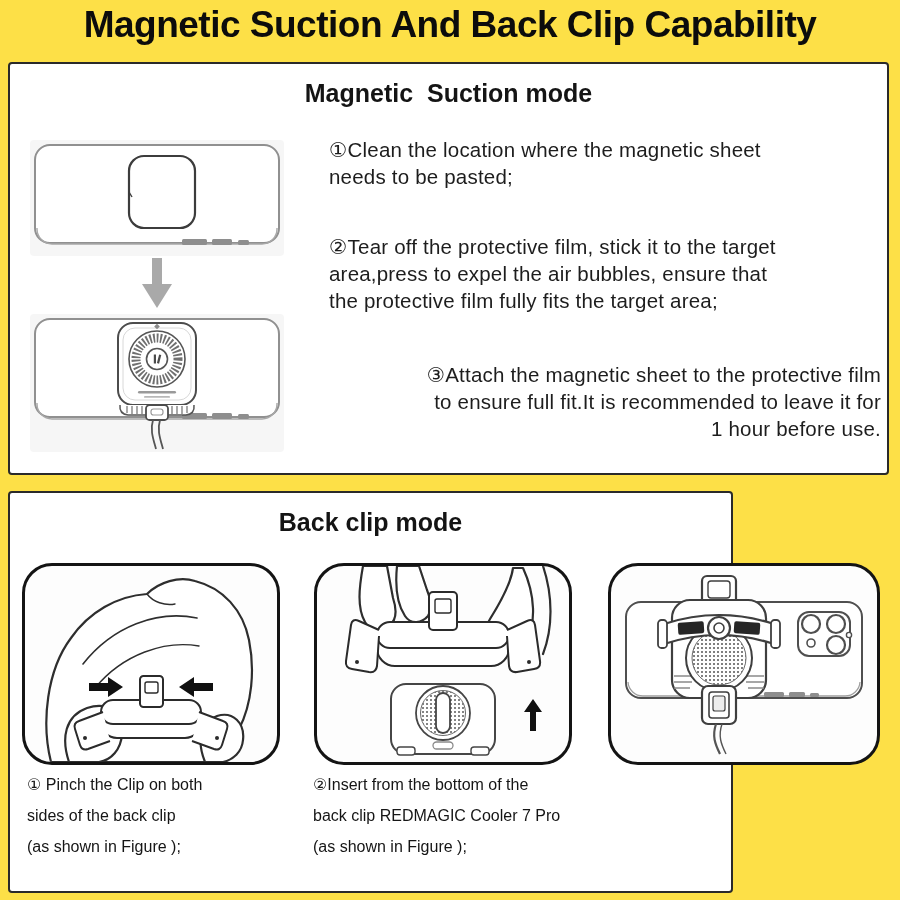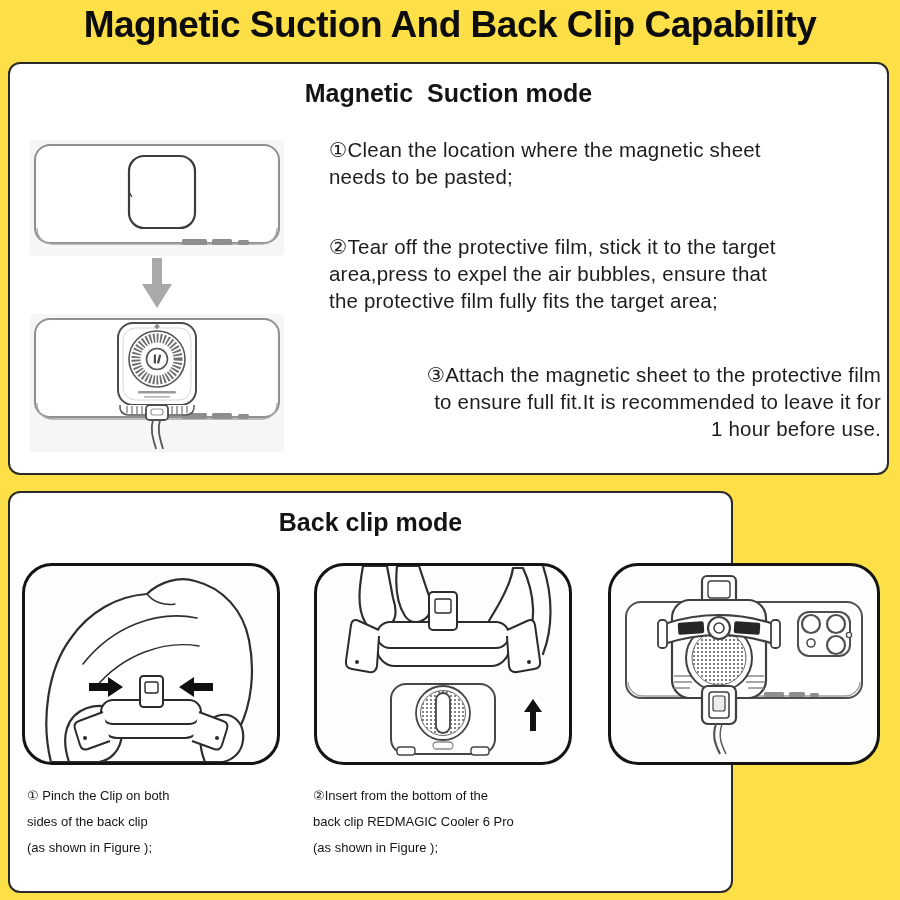--- a/index.html
+++ b/index.html
@@ -6,21 +6,21 @@
   html,body { background:#ffffff; }
   body { font-family:"Liberation Sans","DejaVu Sans",sans-serif; color:#1c1c1c; }
   .canvas { position:relative; width:900px; height:900px; background:#fde047; overflow:hidden; }
 
   .title {
     position:absolute; left:0; top:4px; width:900px; text-align:center;
     font-size:37px; font-weight:800; letter-spacing:-0.5px; color:#0c0c0c;
     white-space:pre-wrap;
   }
 
-  .panel { position:absolute; border:2px solid #2a2a2a; border-radius:12px; background:#ffffff;padding-left:16px; }
+  .panel { position:absolute; border:2px solid #2a2a2a; border-radius:4px; background:#ffffff;padding-left:16px; }
   .panel-magnetic { left:8px; top:62px; width:881px; height:413px; }
   .panel-clip     { left:8px; top:491px; width:725px; height:402px; }
 
   .panel-heading {
     position:absolute; left:0; top:15px; width:100%; text-align:center;
     font-size:25px; font-weight:800; color:#141414; white-space:pre-wrap;
   }
 
   .illus-wrap { position:absolute; display:flex; align-items:center; justify-content:center;
     background:#f6f6f6; border-radius:4px; }
@@ -40,22 +40,22 @@
   .figure-box {
     position:absolute; top:70px; height:202px;
     border:3px solid #141414; border-radius:30px; background:#fdfdfd;
     display:flex; align-items:center; justify-content:center; overflow:hidden;
   }
   .fig-1 { left:12px;  width:258px; }
   .fig-2 { left:304px; width:258px; }
   .fig-3 { left:598px; width:272px; }
 
   .caption {
-    position:absolute; top:290px; white-space:pre-wrap;
-    font-size:13px; line-height:26px; color:#151515;
+    position:absolute; top:276px; white-space:pre-wrap;
+    font-size:16px; line-height:31px; color:#151515;
   }
   .cap-1 { left:17px;  width:252px; }
   .cap-2 { left:303px; width:300px; }
   .cap-3 { left:601px; width:280px; }
 
   svg { display:block; }
 </style>
 </head>
 <body>
 
@@ -245,17 +245,17 @@
         </g>
         <path d="M104 158 c-4 12 -1 20 4 30" fill="none" stroke="#555555" stroke-width="2.2"></path>
         <path d="M110 158 c-4 12 -1 20 4 30" fill="none" stroke="#555555" stroke-width="1.4"></path>
       </svg>
     </div>
 
     <p class="caption cap-1">① Pinch the Clip on both
 sides of the back clip
 (as shown in Figure );</p>
     <p class="caption cap-2">②Insert from the bottom of the
-back clip REDMAGIC Cooler 6 Pro
+back clip REDMAGIC Cooler 7 Pro
 (as shown in Figure );</p>
   </section>
 
 </div>
 
 </body></html>

